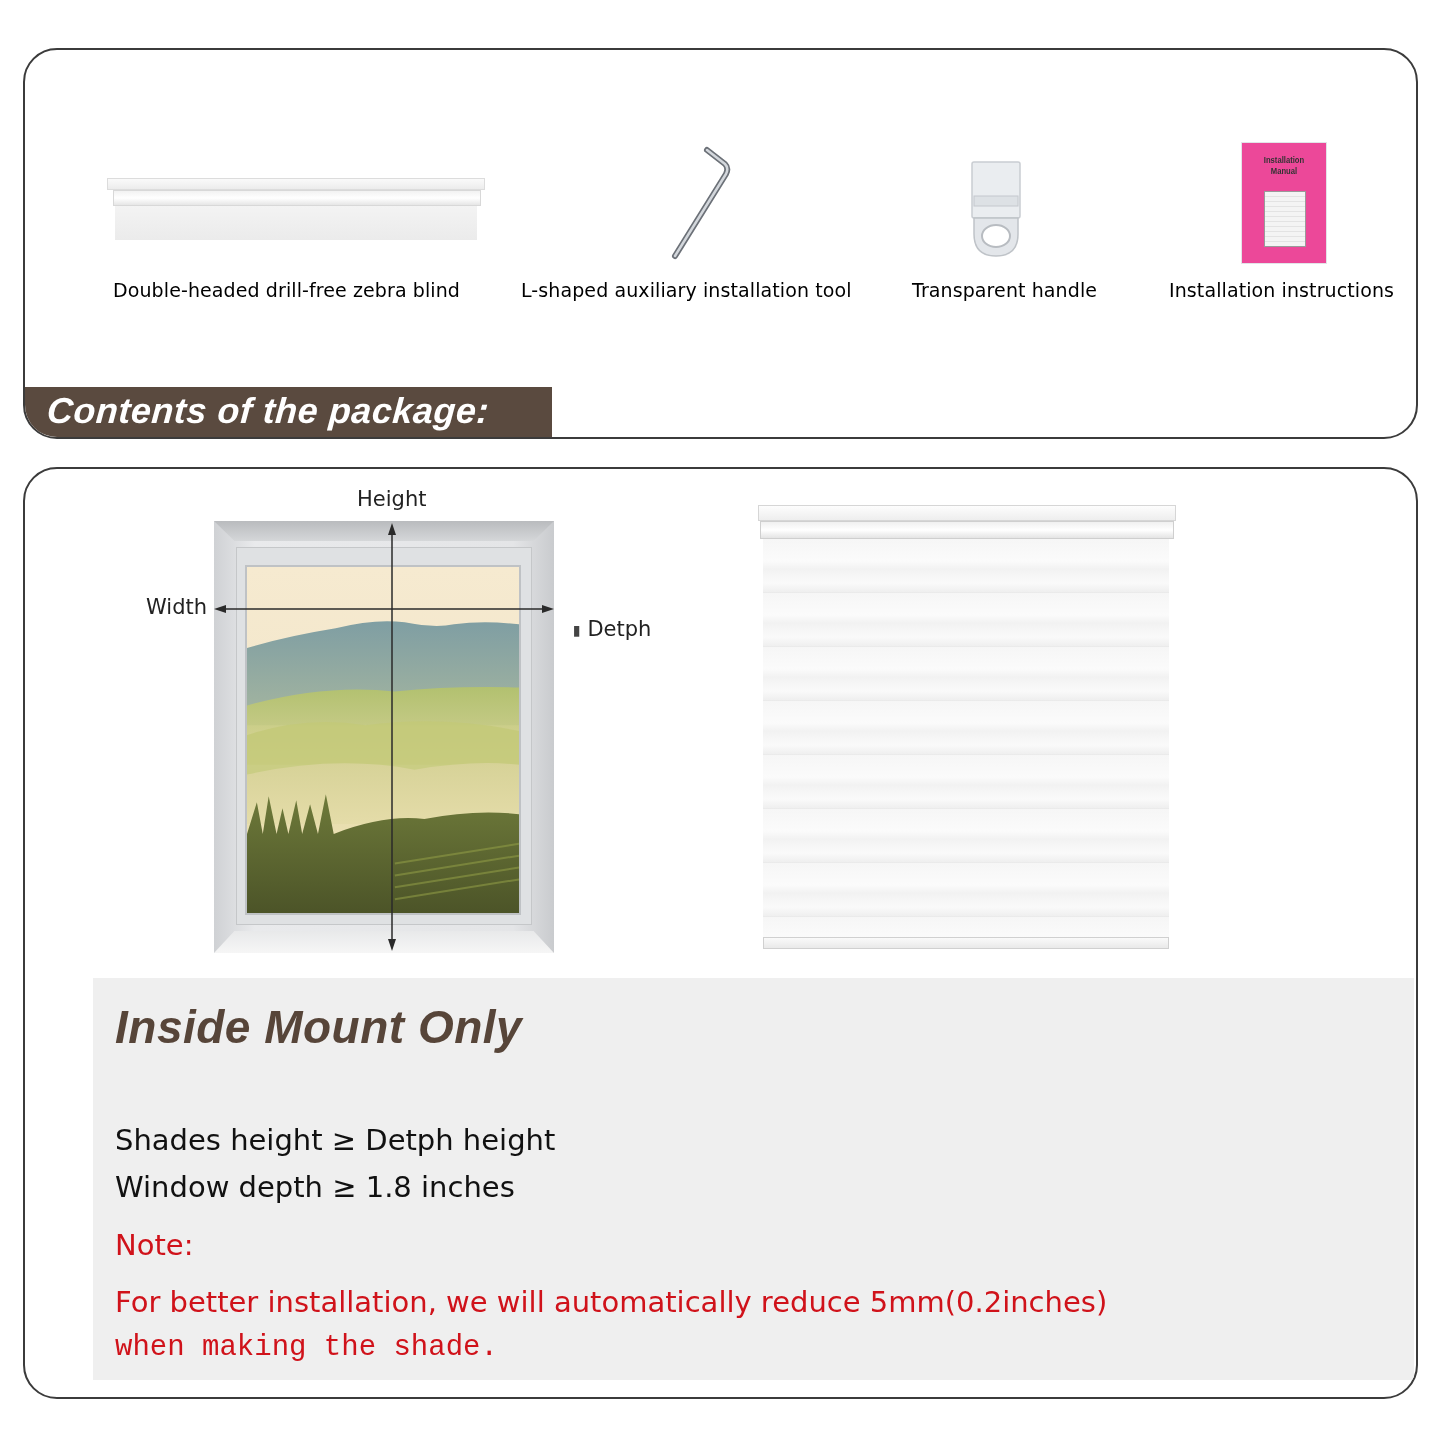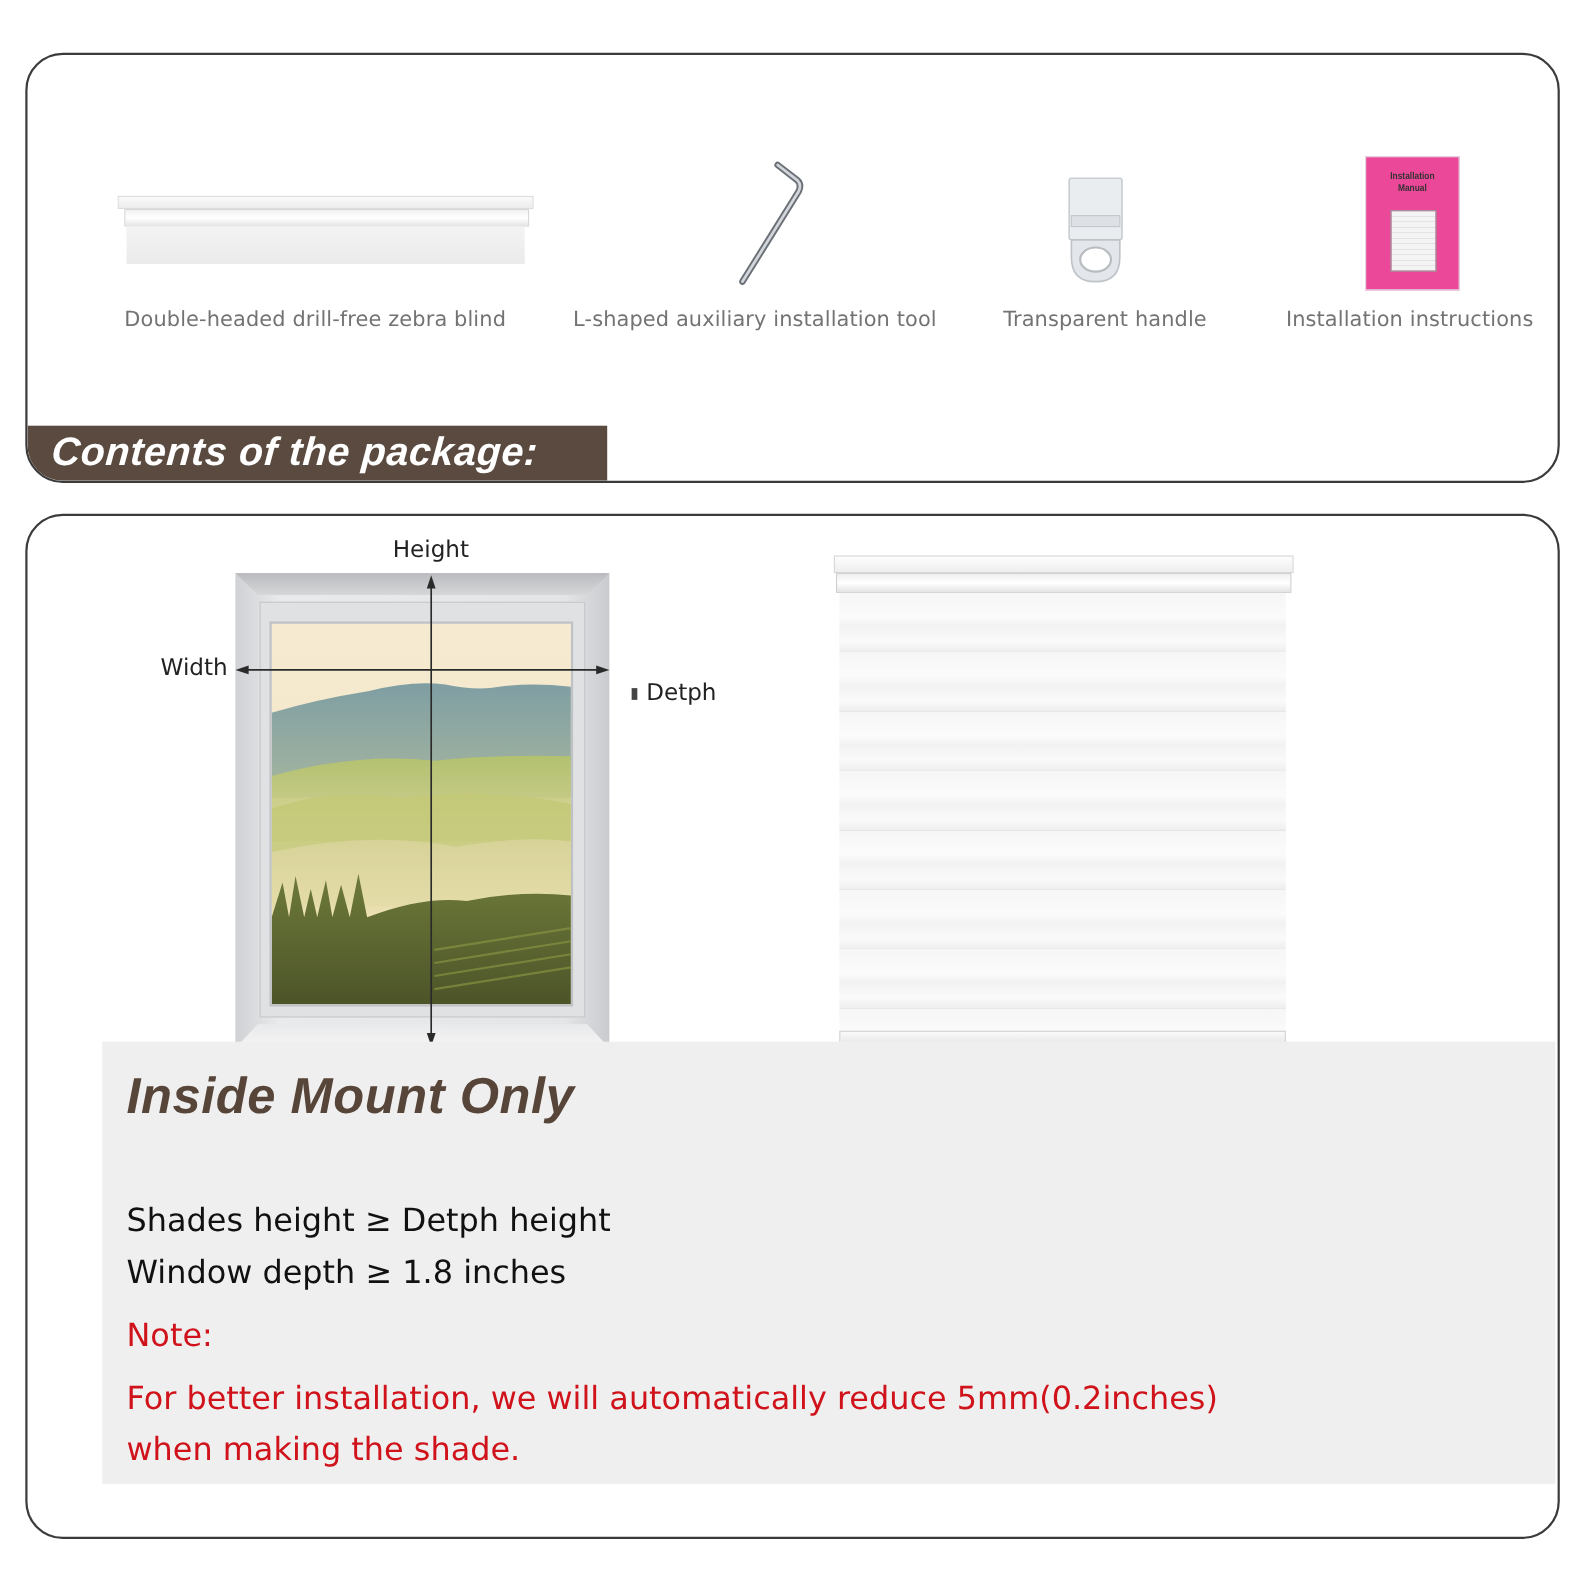--- a/index.html
+++ b/index.html
@@ -1,21 +1,21 @@
 <!DOCTYPE html>
 <html><head>
 <meta charset="utf-8">
 <style>
   html, body { margin:0; padding:0; background:#ffffff; }
   body { width:1445px; height:1445px; position:relative; overflow:hidden; font-family:"Liberation Sans", sans-serif; }
   .panel { position:absolute; border:2px solid #3b3b3b; border-radius:34px; background:#fff; box-sizing:border-box; overflow:hidden; }
   #panel-top { left:23px; top:48px; width:1395px; height:391px; }
   #panel-bottom { left:23px; top:467px; width:1395px; height:932px; }
 
-  .item-label { position:absolute; font-family:"DejaVu Sans", sans-serif; font-size:19px; color:#737373; white-space:nowrap; text-align:center; letter-spacing:0.1px; }
+  .item-label { position:absolute; font-family:"DejaVu Sans", sans-serif; font-size:19px; color:#000000; white-space:nowrap; text-align:center; letter-spacing:0.1px; }
 
   .banner { position:absolute; left:0; bottom:0; width:527px; height:50px; background:#5a4a3f; }
   .banner-text { position:absolute; left:22px; top:3px; font-family:"Liberation Sans", sans-serif; font-weight:bold; font-style:italic; font-size:36px; color:#ffffff; white-space:nowrap; transform:skewX(-4deg); letter-spacing:0.5px; }
 
   
   .blind-small { position:absolute; left:82px; top:128px; width:378px; height:64px; }
   .blind-small .rail { position:absolute; left:0; top:0; width:378px; height:12px; background:linear-gradient(#fafafa,#ececec); border:1px solid #dcdcdc; box-sizing:border-box; }
   .blind-small .roller { position:absolute; left:6px; top:12px; width:368px; height:16px; background:linear-gradient(#f2f2f2,#ffffff 50%,#e6e6e6); border:1px solid #d8d8d8; box-sizing:border-box; }
   .blind-small .fabric { position:absolute; left:8px; top:28px; width:362px; height:34px; background:linear-gradient(#f3f3f3,#ebebeb); }
 
@@ -41,21 +41,21 @@
   .arrow-label { position:absolute; font-family:"DejaVu Sans", sans-serif; font-size:21px; color:#222; white-space:nowrap; }
 
   
   .blind-large { position:absolute; left:733px; top:36px; width:420px; height:448px; }
   .bl-rail { position:absolute; left:0; top:0; width:418px; height:16px; background:linear-gradient(#fdfdfd,#eeeeee); border:1px solid #d6d6d6; box-sizing:border-box; }
   .bl-roller { position:absolute; left:2px; top:16px; width:414px; height:18px; background:linear-gradient(#f0f0f0,#ffffff 50%,#e4e4e4); border:1px solid #cfcfcf; box-sizing:border-box; }
   .bl-fabric { position:absolute; left:5px; top:34px; width:406px; height:402px; background:repeating-linear-gradient(#f6f6f6 0px,#fbfbfb 22px,#f2f2f2 30px,#fafafa 44px,#efefef 53px,#e6e6e6 54px); }
   .bl-bottom { position:absolute; left:5px; top:432px; width:406px; height:12px; background:linear-gradient(#fafafa,#e9e9e9); border:1px solid #d0d0d0; box-sizing:border-box; }
 
   
-  .info { position:absolute; left:68px; top:478px; width:1282px; height:402px; background:#efefef;padding-left:39px; }
+  .info { position:absolute; left:68px; top:509px; width:1282px; height:402px; background:#efefef;padding-left:39px; }
   .info-title { position:absolute; left:22px; top:22px; font-family:"Liberation Sans", sans-serif; font-weight:bold; font-style:italic; font-size:46px; color:#574539; white-space:nowrap; letter-spacing:0.5px; }
   .info-line { position:absolute; left:22px; font-family:"DejaVu Sans", sans-serif; font-size:29px; color:#111; white-space:nowrap; }
   .note-line { position:absolute; left:22px; font-family:"DejaVu Sans", sans-serif; font-size:29px; color:#d0121a; white-space:nowrap; }
 </style>
 </head>
 <body>
 
 <div class="panel" id="panel-top">
 
   <div class="blind-small">
@@ -161,15 +161,15 @@
     <div class="bl-fabric"></div>
     <div class="bl-bottom"></div>
   </div>
 
   <div class="info">
     <div class="info-title">Inside Mount Only</div>
     <div class="info-line" style="top:145px;">Shades height ≥ Detph height</div>
     <div class="info-line" style="top:192px;">Window depth ≥ 1.8 inches</div>
     <div class="note-line" style="top:250px;">Note:</div>
     <div class="note-line" style="top:307px;">For better installation, we will automatically reduce 5mm(0.2inches)</div>
-    <div class="note-line" style="top:353px;">when making the shade.</div>
+    <div class="note-line" style="top:353px;font-family:Liberation Mono, monospace;">when making the shade.</div>
   </div>
 </div>
 
 </body></html>

